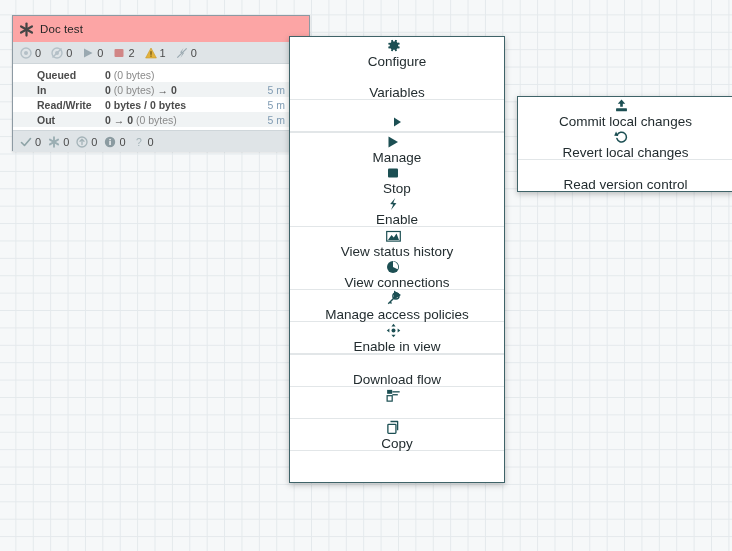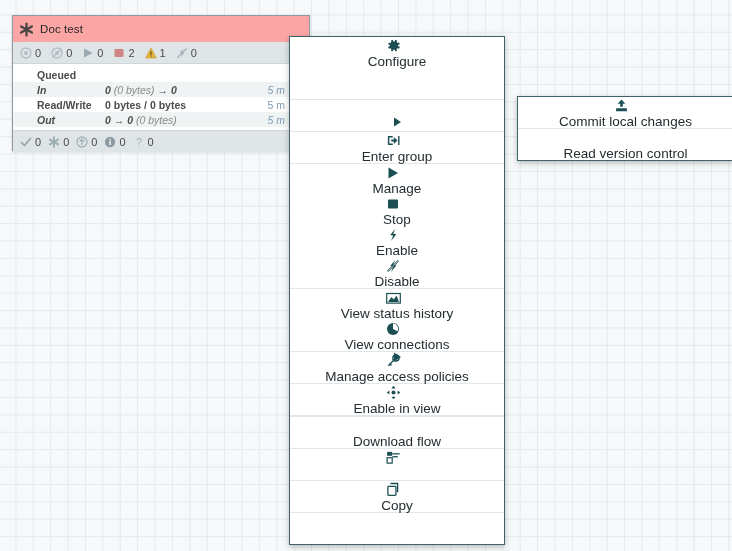--- a/index.html
+++ b/index.html
@@ -92,21 +92,21 @@
   }
   .pg-row {
     display: flex;
     align-items: center;
     font-size: 10.5px;
     height: 15px;
     padding: 0 24px;
     box-sizing: border-box;
     color: #575757;
   }
-  .pg-row.alt { background: #f0f3f4; font-style: italic; }
+  .pg-row.alt { background: #f0f3f4; }
   .pg-row .lbl {
     width: 68px;
     font-weight: bold;
     color: #4b4b4b;
     flex: 0 0 68px;
   }
   .pg-row .val {
     flex: 1 1 auto;
     color: #8a8a8a;
   }
@@ -258,20 +258,21 @@
             <line x1="1.3" y1="10.7" x2="10.7" y2="1.3" stroke="#9aa9b1" stroke-width="1.2"></line>
           </svg>
         </span>
         <span>0</span>
       </span>
     </div>
 
     <div class="pg-body">
       <div class="pg-row">
         <span class="lbl">Queued</span>
+        <span class="val"><b>0</b> (0 bytes)</span>
         <span class="tme"></span>
       </div>
       <div class="pg-row alt">
         <span class="lbl">In</span>
         <span class="val"><b>0</b> (0 bytes) <b>→</b> <b>0</b></span>
         <span class="tme">5 m</span>
       </div>
       <div class="pg-row">
         <span class="lbl">Read/Write</span>
         <span class="val"><b>0 bytes / 0 bytes</b></span>
@@ -346,45 +347,36 @@
         <svg width="15" height="15" viewBox="0 0 16 16" fill="#1c4f53">
           <path d="M8 5.1a2.9 2.9 0 1 0 0 5.8 2.9 2.9 0 0 0 0-5.8zm0 4.3a1.4 1.4 0 1 1 0-2.8 1.4 1.4 0 0 1 0 2.8z"></path>
           <path d="M14.2 9.1l-1.3-.3a5 5 0 0 0 0-1.6l1.3-.3a.5.5 0 0 0 .4-.6l-.3-1.1a.5.5 0 0 0-.6-.3l-1.3.3a5 5 0 0 0-1.1-1.1l.3-1.3a.5.5 0 0 0-.3-.6L10.2 2a.5.5 0 0 0-.6.4l-.3 1.3a5 5 0 0 0-1.6 0L7.4 2.4A.5.5 0 0 0 6.8 2l-1.1.3a.5.5 0 0 0-.3.6l.3 1.3a5 5 0 0 0-1.1 1.1l-1.3-.3a.5.5 0 0 0-.6.3L2.4 6.3a.5.5 0 0 0 .4.6l1.3.3a5 5 0 0 0 0 1.6l-1.3.3a.5.5 0 0 0-.4.6l.3 1.1a.5.5 0 0 0 .6.3l1.3-.3a5 5 0 0 0 1.1 1.1l-.3 1.3a.5.5 0 0 0 .3.6l1.1.3a.5.5 0 0 0 .6-.4l.3-1.3a5 5 0 0 0 1.6 0l.3 1.3a.5.5 0 0 0 .6.4l1.1-.3a.5.5 0 0 0 .3-.6l-.3-1.3a5 5 0 0 0 1.1-1.1l1.3.3a.5.5 0 0 0 .6-.3l.3-1.1a.5.5 0 0 0-.4-.6z"></path>
         </svg>
       </span>
       <span class="mi-label">Configure</span>
     </div>
 
     <div class="menu-item">
       <span class="mi-icon"></span>
+      <span class="mi-label">Variables</span>
     </div>
 
     <div class="menu-sep"></div>
 
     <div class="menu-item">
       <span class="mi-icon"></span>
       <span class="mi-arrow">
         <svg width="9" height="10" viewBox="0 0 9 10">
             <polygon points="1,0.6 8,5 1,9.4" fill="#1c4f53"></polygon>
           </svg>
       </span>
     </div>
 
     <div class="menu-sep"></div>
 
-    <div class="menu-item">
-      <span class="mi-icon">
-        <svg width="15" height="15" viewBox="0 0 16 16" fill="#1c4f53">
-          <path d="M2 3.2h5.2v1.6H3.6v6.4h3.6v1.6H2z"></path>
-          <path d="M8.4 4.3l3.9 3.7-3.9 3.7V9.1H5.6V6.9h2.8z"></path>
-          <rect x="12.9" y="3.2" width="1.5" height="9.6"></rect>
-        </svg>
-      </span>
-      <span class="mi-label">Enter group</span>
-    </div>
 
     <div class="menu-sep"></div>
 
     <div class="menu-item">
       <span class="mi-icon">
         <svg width="14" height="14" viewBox="0 0 14 14">
             <polygon points="2.5,1.6 12,7 2.5,12.4" fill="#1c4f53"></polygon>
           </svg>
       </span>
       <span class="mi-label">Manage</span>
@@ -401,30 +393,20 @@
 
     <div class="menu-item">
       <span class="mi-icon">
         <svg width="14" height="14" viewBox="0 0 14 14">
           <path d="M9.2 1 L4.2 7.1 L7.2 7.6 L5 13 L10.4 6.3 L7.3 5.8 Z" fill="#1c4f53"></path>
         </svg>
       </span>
       <span class="mi-label">Enable</span>
     </div>
 
-    <div class="menu-item">
-      <span class="mi-icon">
-        <svg width="14" height="14" viewBox="0 0 14 14">
-          <path d="M9.2 1 L4.2 7.1 L7.2 7.6 L5 13 L10.4 6.3 L7.3 5.8 Z" fill="#1c4f53"></path>
-          <line x1="1.6" y1="12.4" x2="12.4" y2="1.6" stroke="#1c4f53" stroke-width="1.5"></line>
-          <line x1="1.6" y1="12.4" x2="12.4" y2="1.6" stroke="#ffffff" stroke-width="0.5"></line>
-        </svg>
-      </span>
-      <span class="mi-label">Disable</span>
-    </div>
 
     <div class="menu-sep"></div>
 
     <div class="menu-item">
       <span class="mi-icon">
         <svg width="15" height="14" viewBox="0 0 15 14">
           <rect x="0.7" y="2.5" width="13.6" height="9.6" fill="none" stroke="#1c4f53" stroke-width="1.2"></rect>
           <polygon points="2,11 5.5,6 7.8,8.6 10.5,4.6 13,11" fill="#1c4f53"></polygon>
         </svg>
       </span>
@@ -523,20 +505,29 @@
       <span class="mi-icon">
         <svg width="15" height="15" viewBox="0 0 16 16" fill="#1c4f53">
           <polygon points="8,1.6 12,6.2 9.4,6.2 9.4,9.4 6.6,9.4 6.6,6.2 4,6.2"></polygon>
           <rect x="2.2" y="10.8" width="11.6" height="3.4" rx="0.7"></rect>
         </svg>
       </span>
       <span class="mi-label">Commit local changes</span>
     </div>
 
 
+    <div class="menu-item">
+      <span class="mi-icon">
+        <svg width="15" height="15" viewBox="0 0 16 16">
+          <path d="M3.4 6.4a5.2 5.2 0 1 1 -0.3 3.8" fill="none" stroke="#1c4f53" stroke-width="1.6" stroke-linecap="round"></path>
+          <polygon points="2.2,2.6 4.6,7.4 0.2,7.2" fill="#1c4f53"></polygon>
+        </svg>
+      </span>
+      <span class="mi-label">Revert local changes</span>
+    </div>
 
     <div class="menu-sep"></div>
 
     <div class="menu-item">
       <span class="mi-icon"></span>
       <span class="mi-label">Read version control</span>
     </div>
   </div>
 
 </div>

